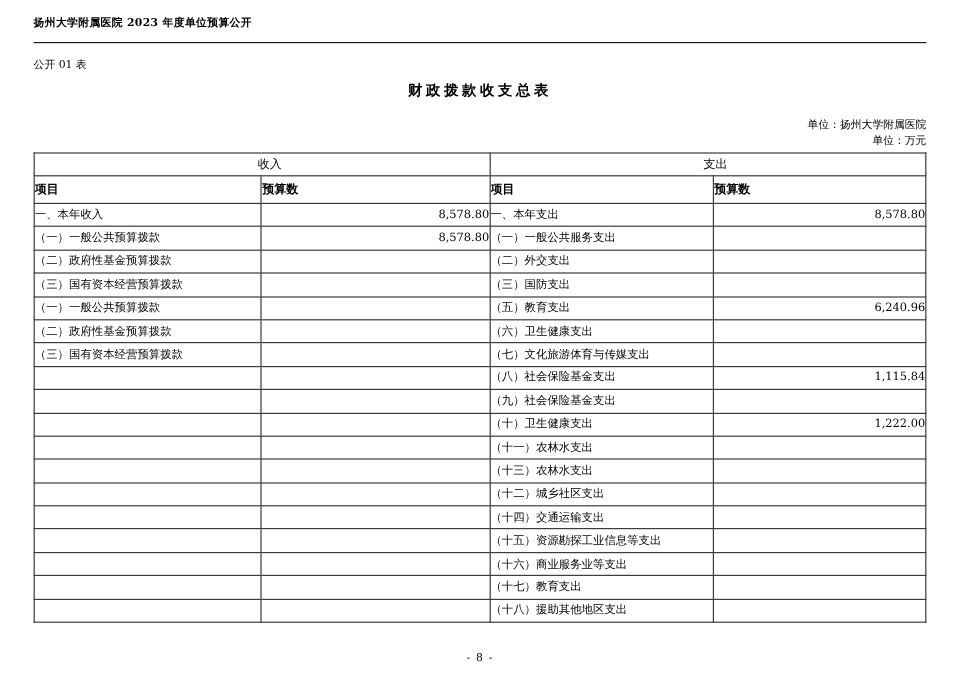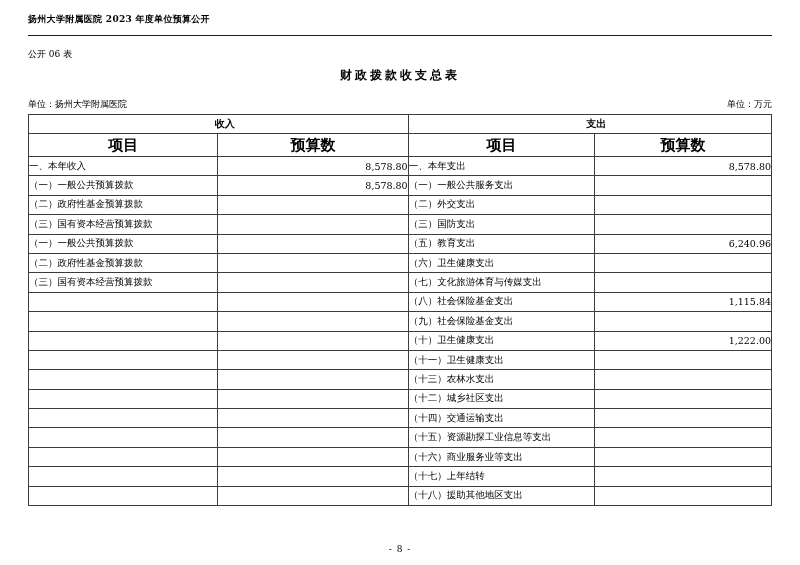--- a/index.html
+++ b/index.html
@@ -30,56 +30,57 @@
     letter-spacing:3px;
     margin-top:6px;
   }
   .unit-row{
     display:flex;
     justify-content:space-between;
     align-items:flex-end;
     font-size:9px;
     margin-top:14px;
     margin-bottom:3px;
+    flex-direction:column;
   }
   table.budget{
     width:100%;
     border-collapse:collapse;
     table-layout:fixed;
     font-size:9.5px;
   }
   table.budget th, table.budget td{
     border:1px solid #3c3c3c;
     padding:0;
     overflow:hidden;
     white-space:nowrap;
     font-weight:normal;
   }
-  tr.group-row th{height:18px;text-align:center;font-weight:bold;font-size:10px;padding-left:13px;}
-  tr.cols-row th{height:22px;text-align:center;font-weight:bold;font-size:15px;}
+  tr.group-row th{height:18px;text-align:center;font-weight:normal;font-size:10px;padding-left:13px;}
+  tr.cols-row th{height:22px;text-align:left;font-weight:bold;font-size:10px;}
   tbody td{height:18.4px;}
   td.item{text-align:left;padding-left:5px;}
   td.num{text-align:right;padding-right:4px;}
   .page-footer{
     position:absolute;
     left:0;bottom:11px;
     width:100%;
     text-align:center;
     font-size:9px;
     letter-spacing:1px;
   }
 </style>
 </head>
 <body>
 
 <div class="page">
 
   <div class="doc-header">扬州大学附属医院 2023 年度单位预算公开</div>
 
-  <div class="form-label">公开 06 表</div>
+  <div class="form-label">公开 01 表</div>
 
   <div class="main-title">财政拨款收支总表</div>
 
   <div class="unit-row">
     <span>单位：扬州大学附属医院</span>
     <span>单位：万元</span>
   </div>
 
   <table class="budget">
     <colgroup>
@@ -157,21 +158,21 @@
         </tr>
         <tr>
           <td class="item"></td>
           <td class="num"></td>
           <td class="item">（十）卫生健康支出</td>
           <td class="num">1,222.00</td>
         </tr>
         <tr>
           <td class="item"></td>
           <td class="num"></td>
-          <td class="item">（十一）卫生健康支出</td>
+          <td class="item">（十一）农林水支出</td>
           <td class="num"></td>
         </tr>
         <tr>
           <td class="item"></td>
           <td class="num"></td>
           <td class="item">（十三）农林水支出</td>
           <td class="num"></td>
         </tr>
         <tr>
           <td class="item"></td>
@@ -193,21 +194,21 @@
         </tr>
         <tr>
           <td class="item"></td>
           <td class="num"></td>
           <td class="item">（十六）商业服务业等支出</td>
           <td class="num"></td>
         </tr>
         <tr>
           <td class="item"></td>
           <td class="num"></td>
-          <td class="item">（十七）上年结转</td>
+          <td class="item">（十七）教育支出</td>
           <td class="num"></td>
         </tr>
         <tr>
           <td class="item"></td>
           <td class="num"></td>
           <td class="item">（十八）援助其他地区支出</td>
           <td class="num"></td>
         </tr>
       </tbody>
   </table>

